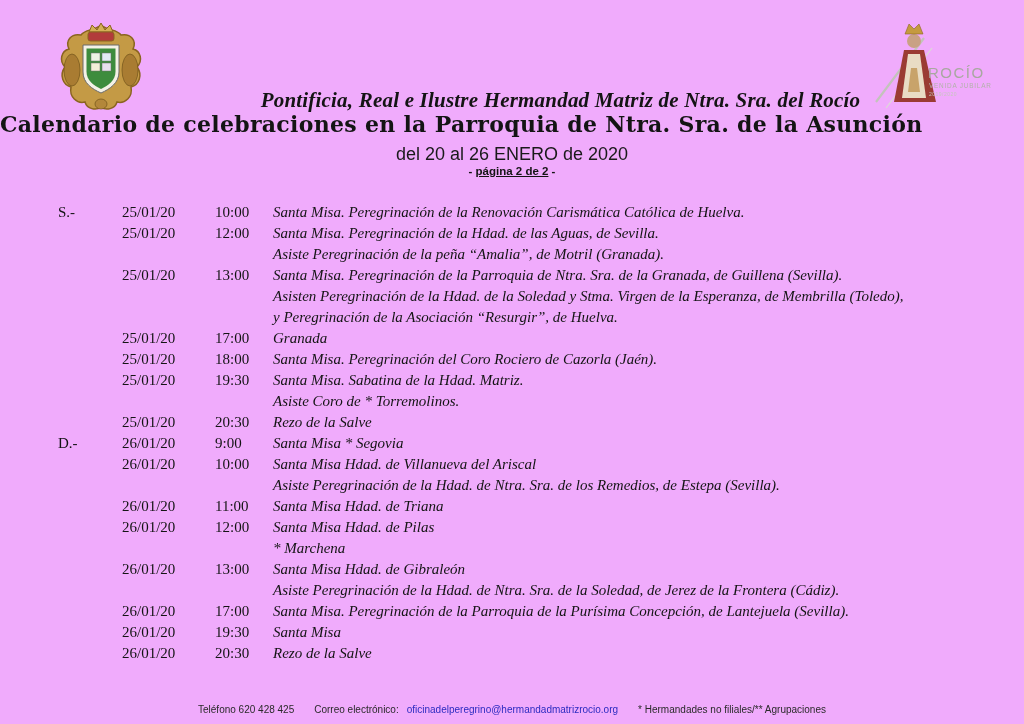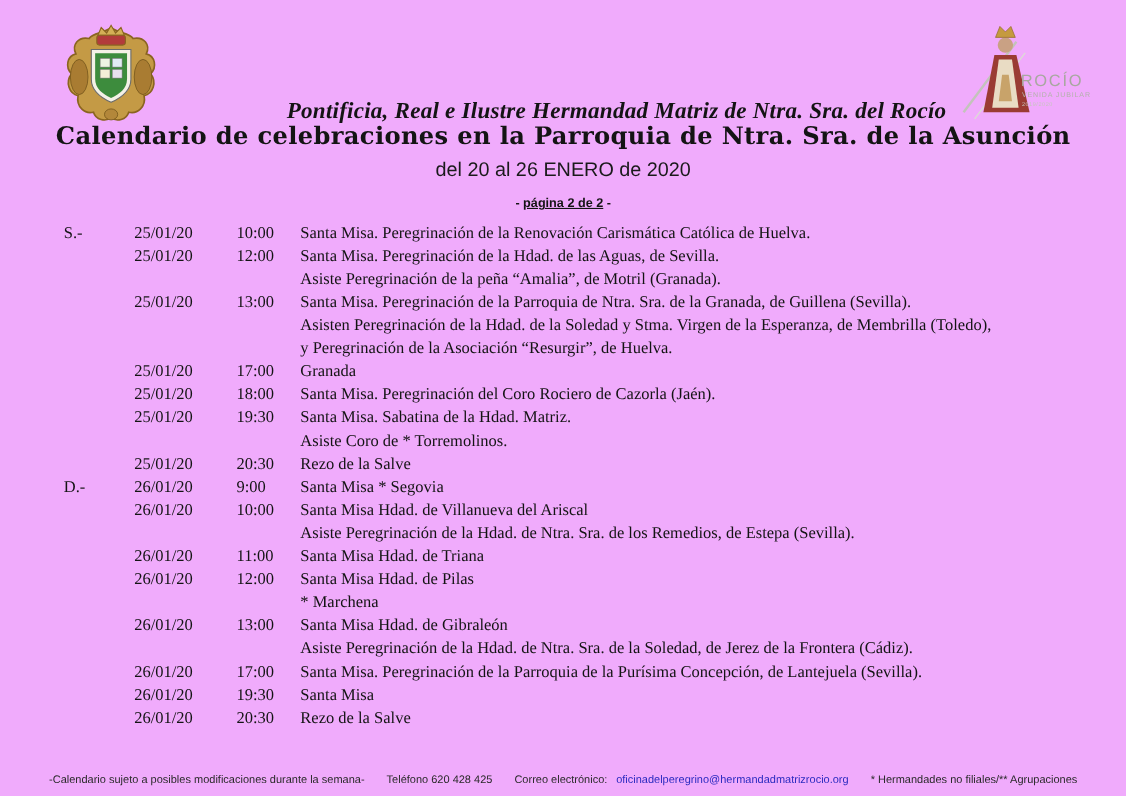--- a/index.html
+++ b/index.html
@@ -10,40 +10,40 @@
   .crest { position:absolute; left:56px; top:20px; width:90px; height:93px; }
   .rocio-logo { position:absolute; left:868px; top:16px; width:136px; height:100px; }
 
   .org-title {
     position:absolute; top:88px; left:0; width:100%; padding-left:97px;
     text-align:center; font-style:italic; font-weight:bold; font-size:21px;
     font-family:Liberation Serif, serif; letter-spacing:0.2px;
   }
   .main-title {
     position:absolute; top:111px; left:0; width:100%;
-    text-align:center; font-weight:bold; font-size:22px;
+    text-align:left; font-weight:bold; font-size:22px;
     font-family:"DejaVu Serif", serif; letter-spacing:0.3px;
   }
   .date-range {
     position:absolute; top:144px; left:0; width:100%;
     text-align:center; font-family:"Liberation Sans", sans-serif; font-size:18px; color:#1a1a1a;
   }
   .page-label {
-    position:absolute; top:179px; left:0; width:100%;
+    position:absolute; top:165px; left:0; width:100%;
     text-align:center; font-family:"Liberation Sans", sans-serif; font-size:11.5px; font-weight:bold;
   }
   .page-label .u { text-decoration:underline; }
 
   .schedule { position:absolute; top:202px; left:0; right:0; }
   .row {
     display:grid; grid-template-columns:64px 93px 38px 1fr;
     padding-left:58px; line-height:21px; font-size:15px; white-space:nowrap;
   }
   .cell-time { text-align:left; }
-  .cell-desc { padding-left:20px; overflow:hidden; }
+  .cell-desc { padding-left:20px; overflow:hidden;font-style:italic; }
 
   .footer {
     position:absolute; top:687px; left:0; width:100%;
     display:flex; justify-content:center; align-items:baseline; gap:20px;
     font-family:"Liberation Sans", sans-serif; font-size:10px; color:#2a2a2a;
   }
   .email-group { display:flex; gap:8px; align-items:flex-start;margin-top:17px; }
   a.email-link { color:#2b2bc0; text-decoration:none; cursor:pointer; }
 
   .logo-word { font-family:"Liberation Sans", sans-serif; }
@@ -236,21 +236,20 @@
 
     <div class="row">
       <div class="cell-day"></div>
       <div class="cell-date">26/01/20</div>
       <div class="cell-time">20:30</div>
       <div class="cell-desc">Rezo de la Salve</div>
     </div>
   </div>
 
   <div class="footer">
-    <span>-Calendario sujeto a posibles modificaciones durante la semana-</span>
     <span>Teléfono 620 428 425</span>
     <span class="email-group">
       <span>Correo electrónico:</span>
       <a class="email-link" href="#">oficinadelperegrino@hermandadmatrizrocio.org</a>
     </span>
     <span>* Hermandades no filiales/** Agrupaciones</span>
   </div>
 
 </div>
 

